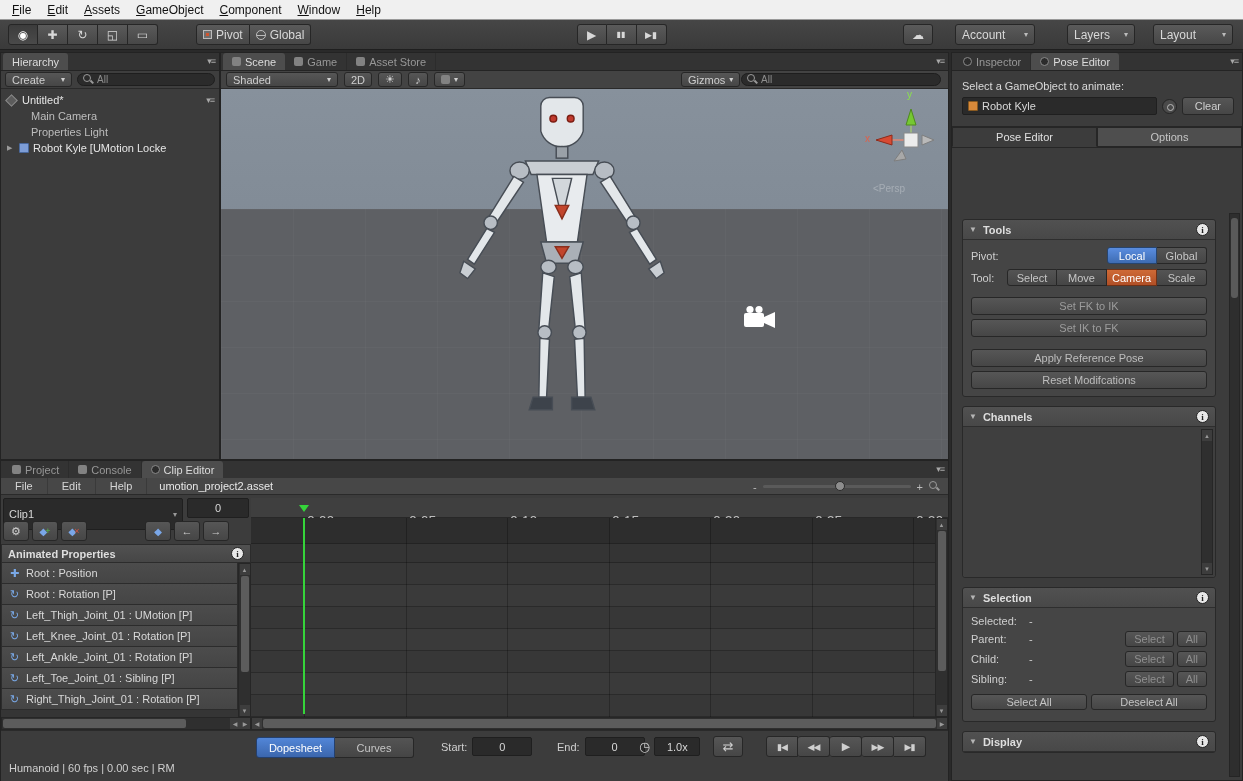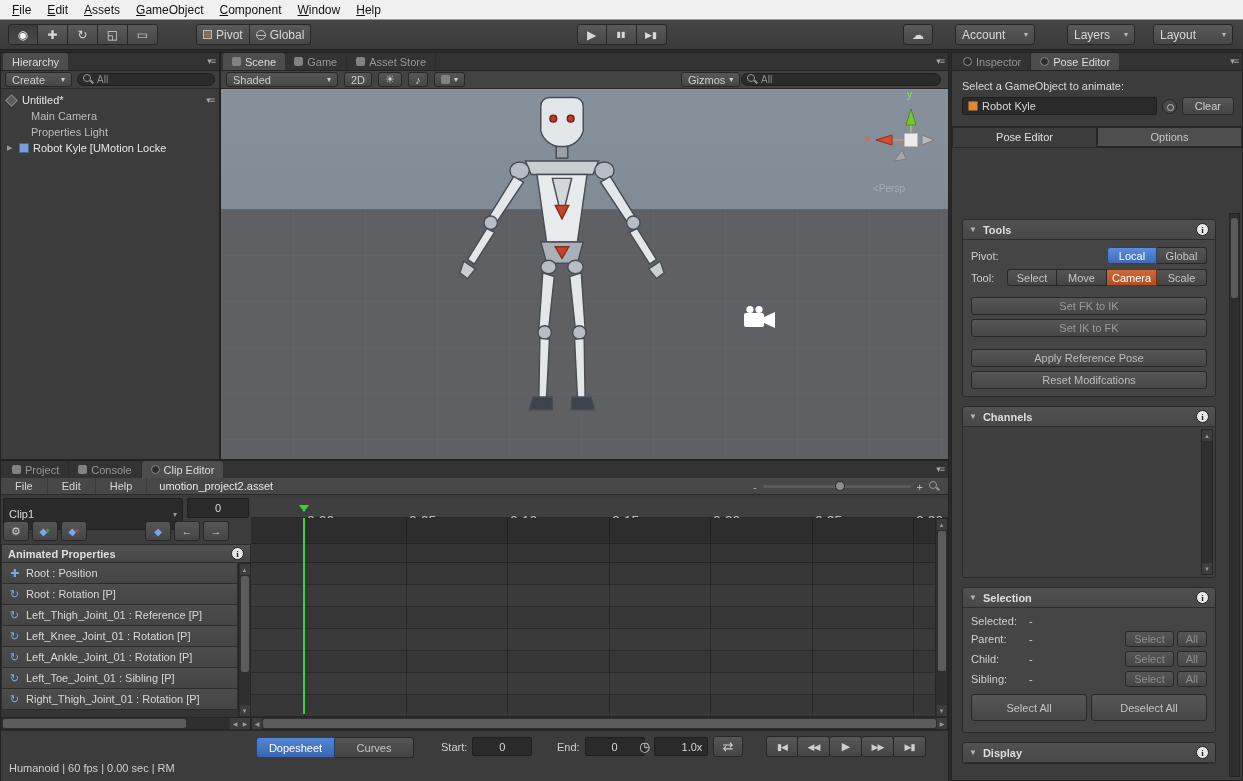--- a/index.html
+++ b/index.html
@@ -117,21 +117,21 @@
   .vscroll{position:absolute;right:2px;top:2px;bottom:2px;width:12px;background:#2f2f2f;border:1px solid #262626;
            display:flex;flex-direction:column;align-items:center}
   .sb{width:10px;height:11px;font-size:6px;color:#999;background:#3d3d3d;border:none;display:flex;align-items:center;justify-content:center}
   .vtrack{flex:1;width:10px;position:relative}
   .vthumb{position:absolute;left:1px;width:8px;background:#5c5c5c;border-radius:2px}
   .sel-row{display:flex;align-items:center;margin-bottom:4px}
   .sel-label{width:58px;color:#cfcfcf}
   .sel-val{flex:1;color:#cfcfcf}
   .mini-btn{height:16px;padding:0 8px;color:#8f8f8f;margin-left:3px}
   .dual-row{display:flex;gap:4px;margin:7px 0 4px}
-  .dual-row .btn{flex:1;height:27px;color:#c4c4c4}
+  .dual-row .btn{flex:1;height:16px;color:#c4c4c4}
   .rp-scrollbar{position:absolute;right:2px;top:160px;bottom:3px;width:11px;background:#2e2e2e;border:1px solid #252525}
   .rp-thumb{position:absolute;left:1px;top:4px;width:7px;height:80px;background:#5a5a5a;border-radius:3px}
 
   
   #bp{left:0;top:460px;width:949px;height:321px}
   .bp-menurow{position:absolute;left:0;top:17px;width:100%;height:17px;background:#474747;border-bottom:1px solid #2a2a2a;
               display:flex;align-items:center}
   .bp-menu{padding:0 14px;color:#d6d6d6;border-right:1px solid #3a3a3a;height:100%;display:flex;align-items:center}
   .asset-name{margin-left:12px;color:#e8e8e8}
   .zoom-area{position:absolute;right:8px;top:0;height:17px;display:flex;align-items:center;gap:6px;color:#bbb}
@@ -178,21 +178,21 @@
   .status-text{position:absolute;left:8px;top:31px;color:#d0d0d0}
   .dc-seg{position:absolute;left:255px;top:6px;display:flex}
   .dc-btn{height:21px;width:79px;display:flex;align-items:center;justify-content:center;
           background:linear-gradient(#545454,#454545);border:1px solid #272727;color:#c6c6c6}
   .dc-btn.blue{background:linear-gradient(#5286d8,#3b66ad);border-color:#24406e;color:#fff;border-radius:3px 0 0 3px}
   .dc-btn:last-child{border-left:none;border-radius:0 3px 3px 0}
   .se-group{position:absolute;top:6px;display:flex;align-items:center;gap:5px;color:#cfcfcf}
   .se-field{width:60px;height:19px;justify-content:center}
   .clock-group{position:absolute;left:638px;top:6px;display:flex;align-items:center;gap:4px}
   .clock-ico{color:#c9c9c9;font-size:13px}
-  .speed-field{width:54px;height:19px;justify-content:flex-end}
+  .speed-field{width:46px;height:19px;justify-content:center}
   .loop-btn{position:absolute;left:712px;top:5px;width:30px;height:21px;font-size:13px}
   .pb-group{position:absolute;left:765px;top:5px;display:flex}
   .pb-btn{width:32px;height:21px;font-size:9px;letter-spacing:-1px}
   .pb-btn + .pb-btn{border-left:none}
   .pb-btn:first-child{border-radius:3px 0 0 3px}
   .pb-btn:last-child{border-radius:0 3px 3px 0}
 </style>
 </head>
 <body>
 
@@ -602,21 +602,21 @@
       <div class="prop-row">
         <span class="prop-ico">✚</span>
         <span>Root : Position</span>
       </div>
       <div class="prop-row">
         <span class="prop-ico">↻</span>
         <span>Root : Rotation [P]</span>
       </div>
       <div class="prop-row">
         <span class="prop-ico">↻</span>
-        <span>Left_Thigh_Joint_01 : Reference [P]</span>
+        <span>Left_Thigh_Joint_01 : UMotion [P]</span>
       </div>
       <div class="prop-row">
         <span class="prop-ico">↻</span>
         <span>Left_Knee_Joint_01 : Rotation [P]</span>
       </div>
       <div class="prop-row">
         <span class="prop-ico">↻</span>
         <span>Left_Ankle_Joint_01 : Rotation [P]</span>
       </div>
       <div class="prop-row">

